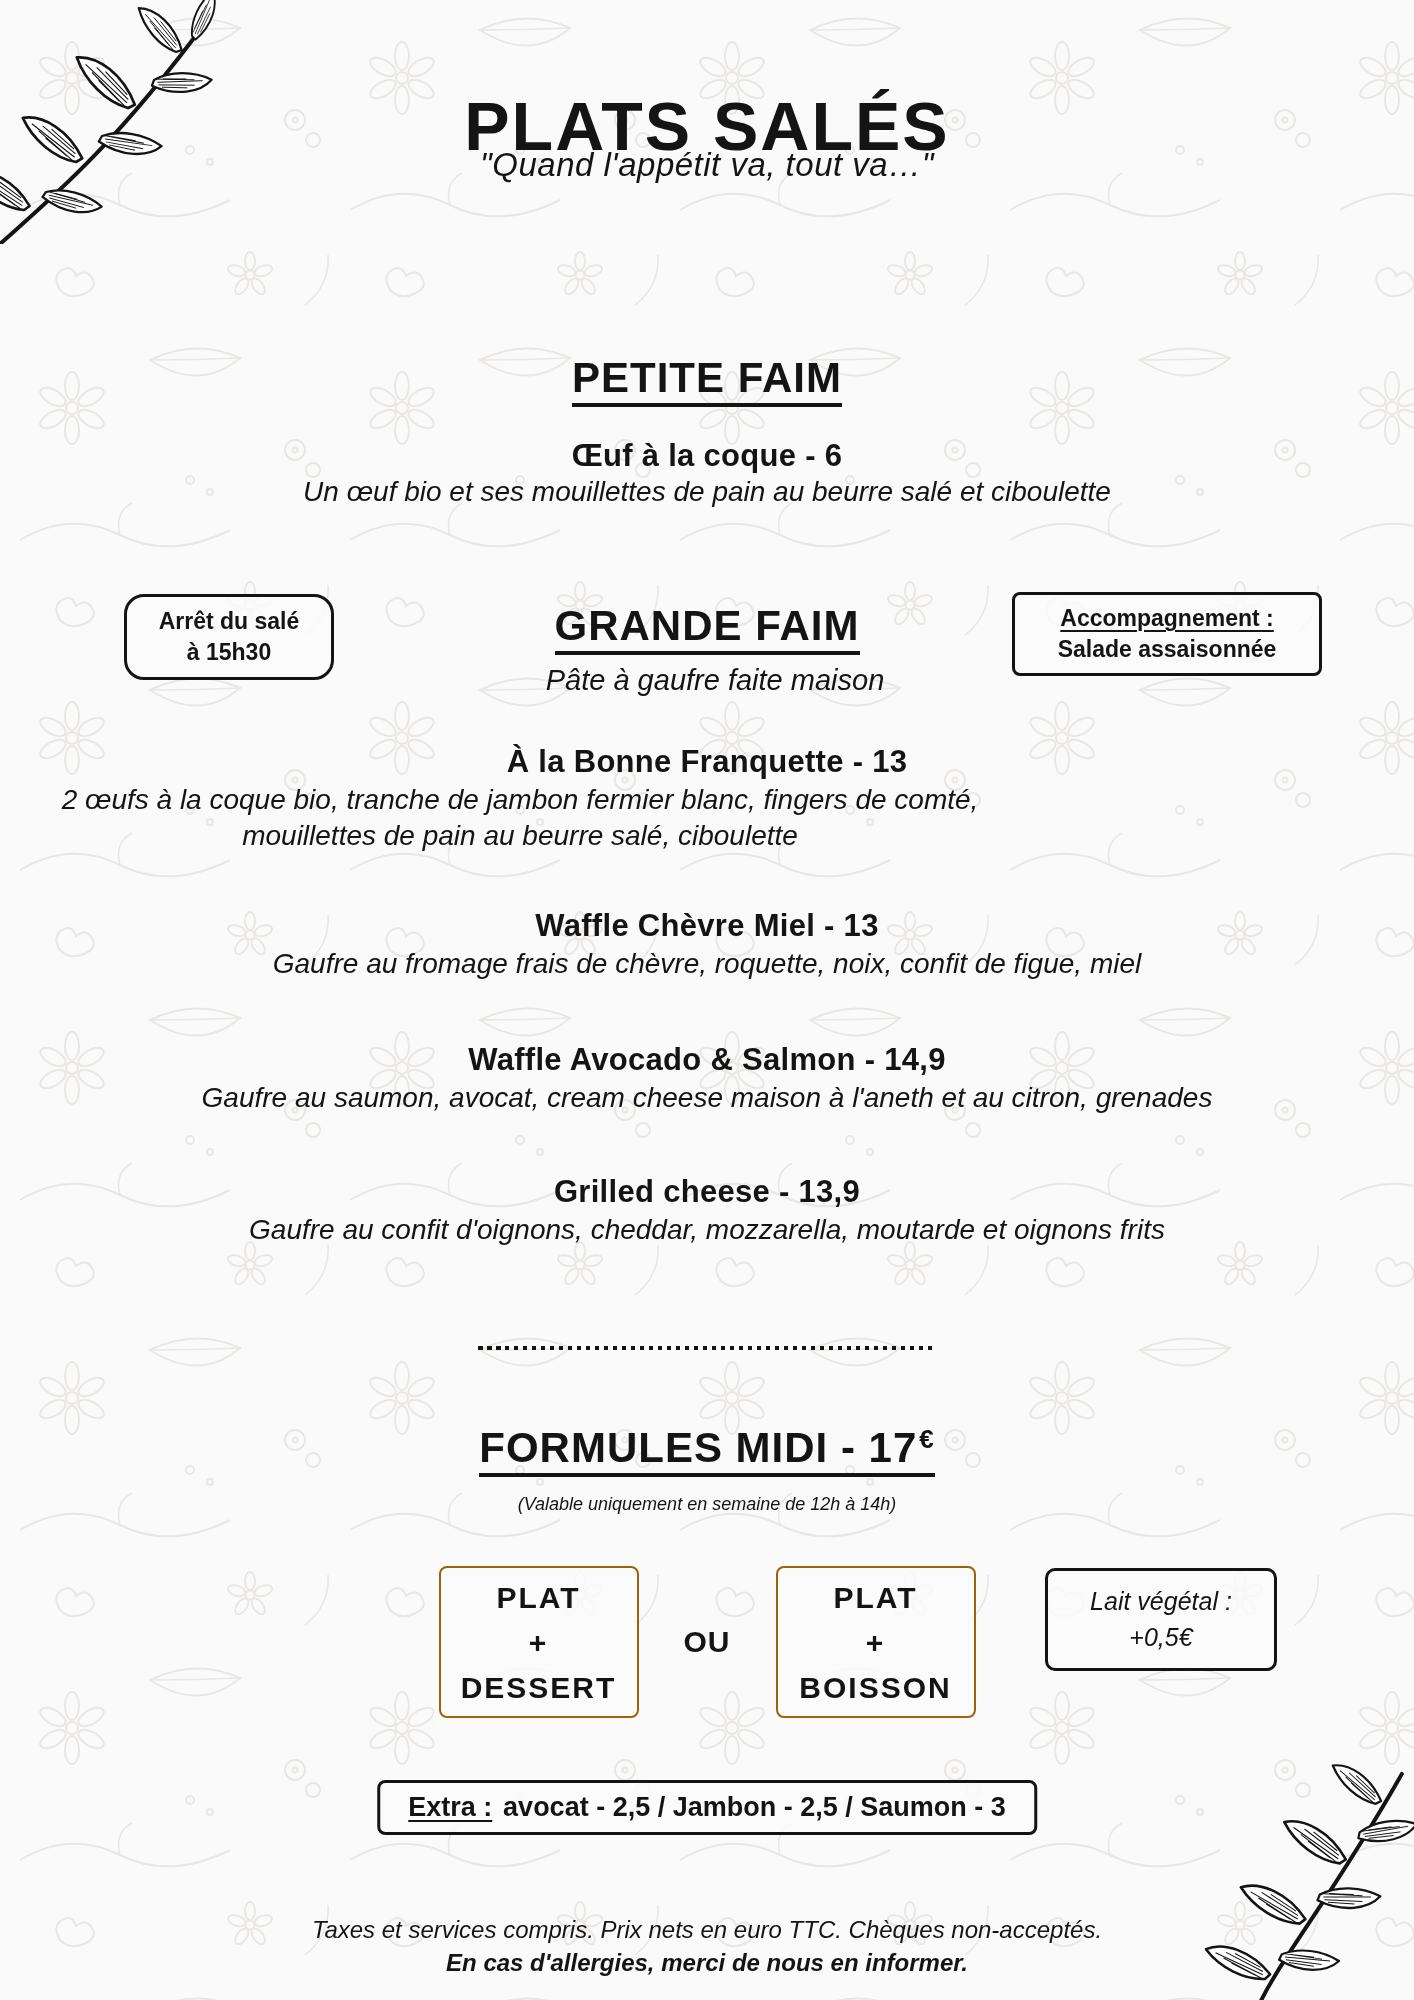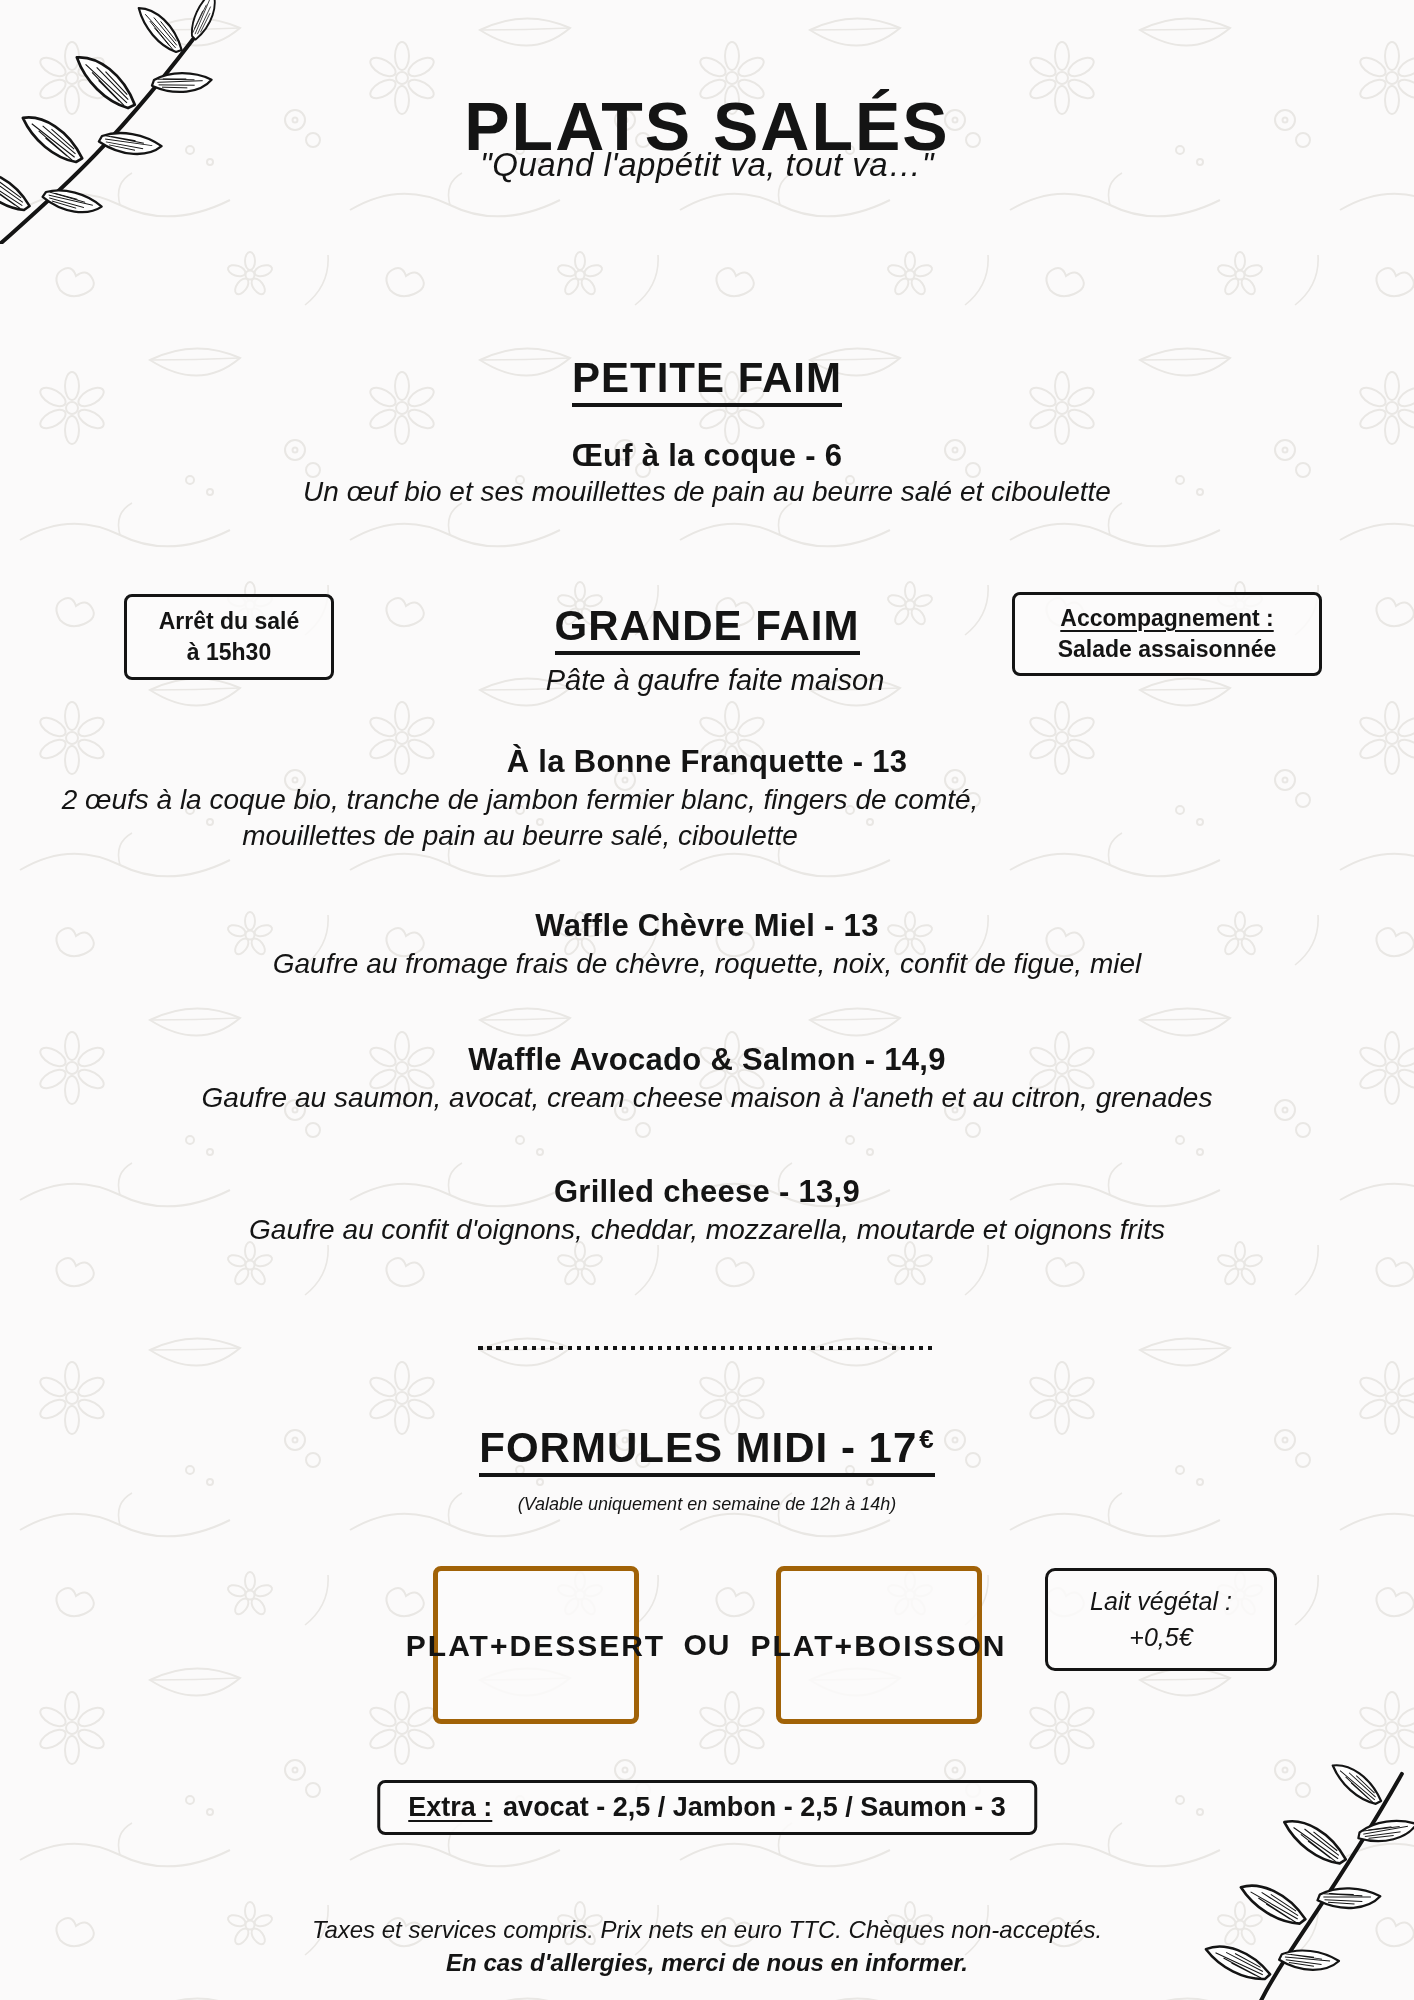--- a/index.html
+++ b/index.html
@@ -27,42 +27,42 @@
   .sub-italic { font-size:29px; font-style:italic;padding-left:8px; }
 
   .item-name { font-size:31px; font-weight:700; letter-spacing:0.3px; }
   .item-desc { font-size:28px; font-style:italic; line-height:1.3; white-space:nowrap; }
   .item-desc.wrap { white-space:normal; max-width:1040px; margin:0 auto; }
 
   .badge {
     position:absolute; z-index:2; border:3px solid #141414; border-radius:8px;
     text-align:center; background:rgba(251,250,250,0.85);
   }
-  .arret  { left:124px; top:594px; width:180px; padding:9px 12px; font-size:23px; font-weight:700; line-height:1.35; }
+  .arret  { left:124px; top:594px; width:180px; padding:9px 12px; font-size:23px; font-weight:700; line-height:1.35;border-radius:20px; }
   .accomp { right:92px; top:592px; width:276px; padding:8px 14px; font-size:23px; font-weight:700; line-height:1.35; }
   .lait   { left:1045px; top:1568px; width:198px; padding:12px 14px; font-size:25px; font-style:italic; line-height:1.45; border-radius:10px; }
   .extra  { top:1780px; left:50%; transform:translateX(-50%); white-space:nowrap;
             font-size:27px; font-weight:700; padding:9px 28px; border-radius:8px; }
   .extra-val { margin-left:0.4em; }
 
   .u { text-decoration:underline; text-decoration-thickness:2px; text-underline-offset:4px; }
 
   .divider {
     position:absolute; z-index:2; top:1346px; left:50%; margin-left:-229px;
     width:458px; height:4px;
     background:repeating-linear-gradient(90deg,#141414 0 4.5px,transparent 4.5px 9px);
   }
 
   .formula-row {
     position:absolute; z-index:2; top:1566px; left:0; width:100%;
     display:flex; justify-content:center; align-items:center; gap:45px;
   }
   .fbox {
-    width:196px; height:148px; border:5px solid #a16207; border-radius:8px;
-    display:flex; justify-content:center; align-items:center;
+    width:196px; height:148px; border:2px solid #a16207; border-radius:8px;
+    display:flex; flex-direction:column; justify-content:center; align-items:center;
     font-size:30px; font-weight:600; letter-spacing:2px; line-height:1.5;
     background:rgba(251,250,250,0.85);
   }
   .or { font-size:30px; font-weight:600; letter-spacing:1px; }
 
   .footer1 { font-size:24px; font-style:italic; }
   .footer2 { font-size:24px; font-style:italic; font-weight:700; }
 </style>
 </head>
 <body>

